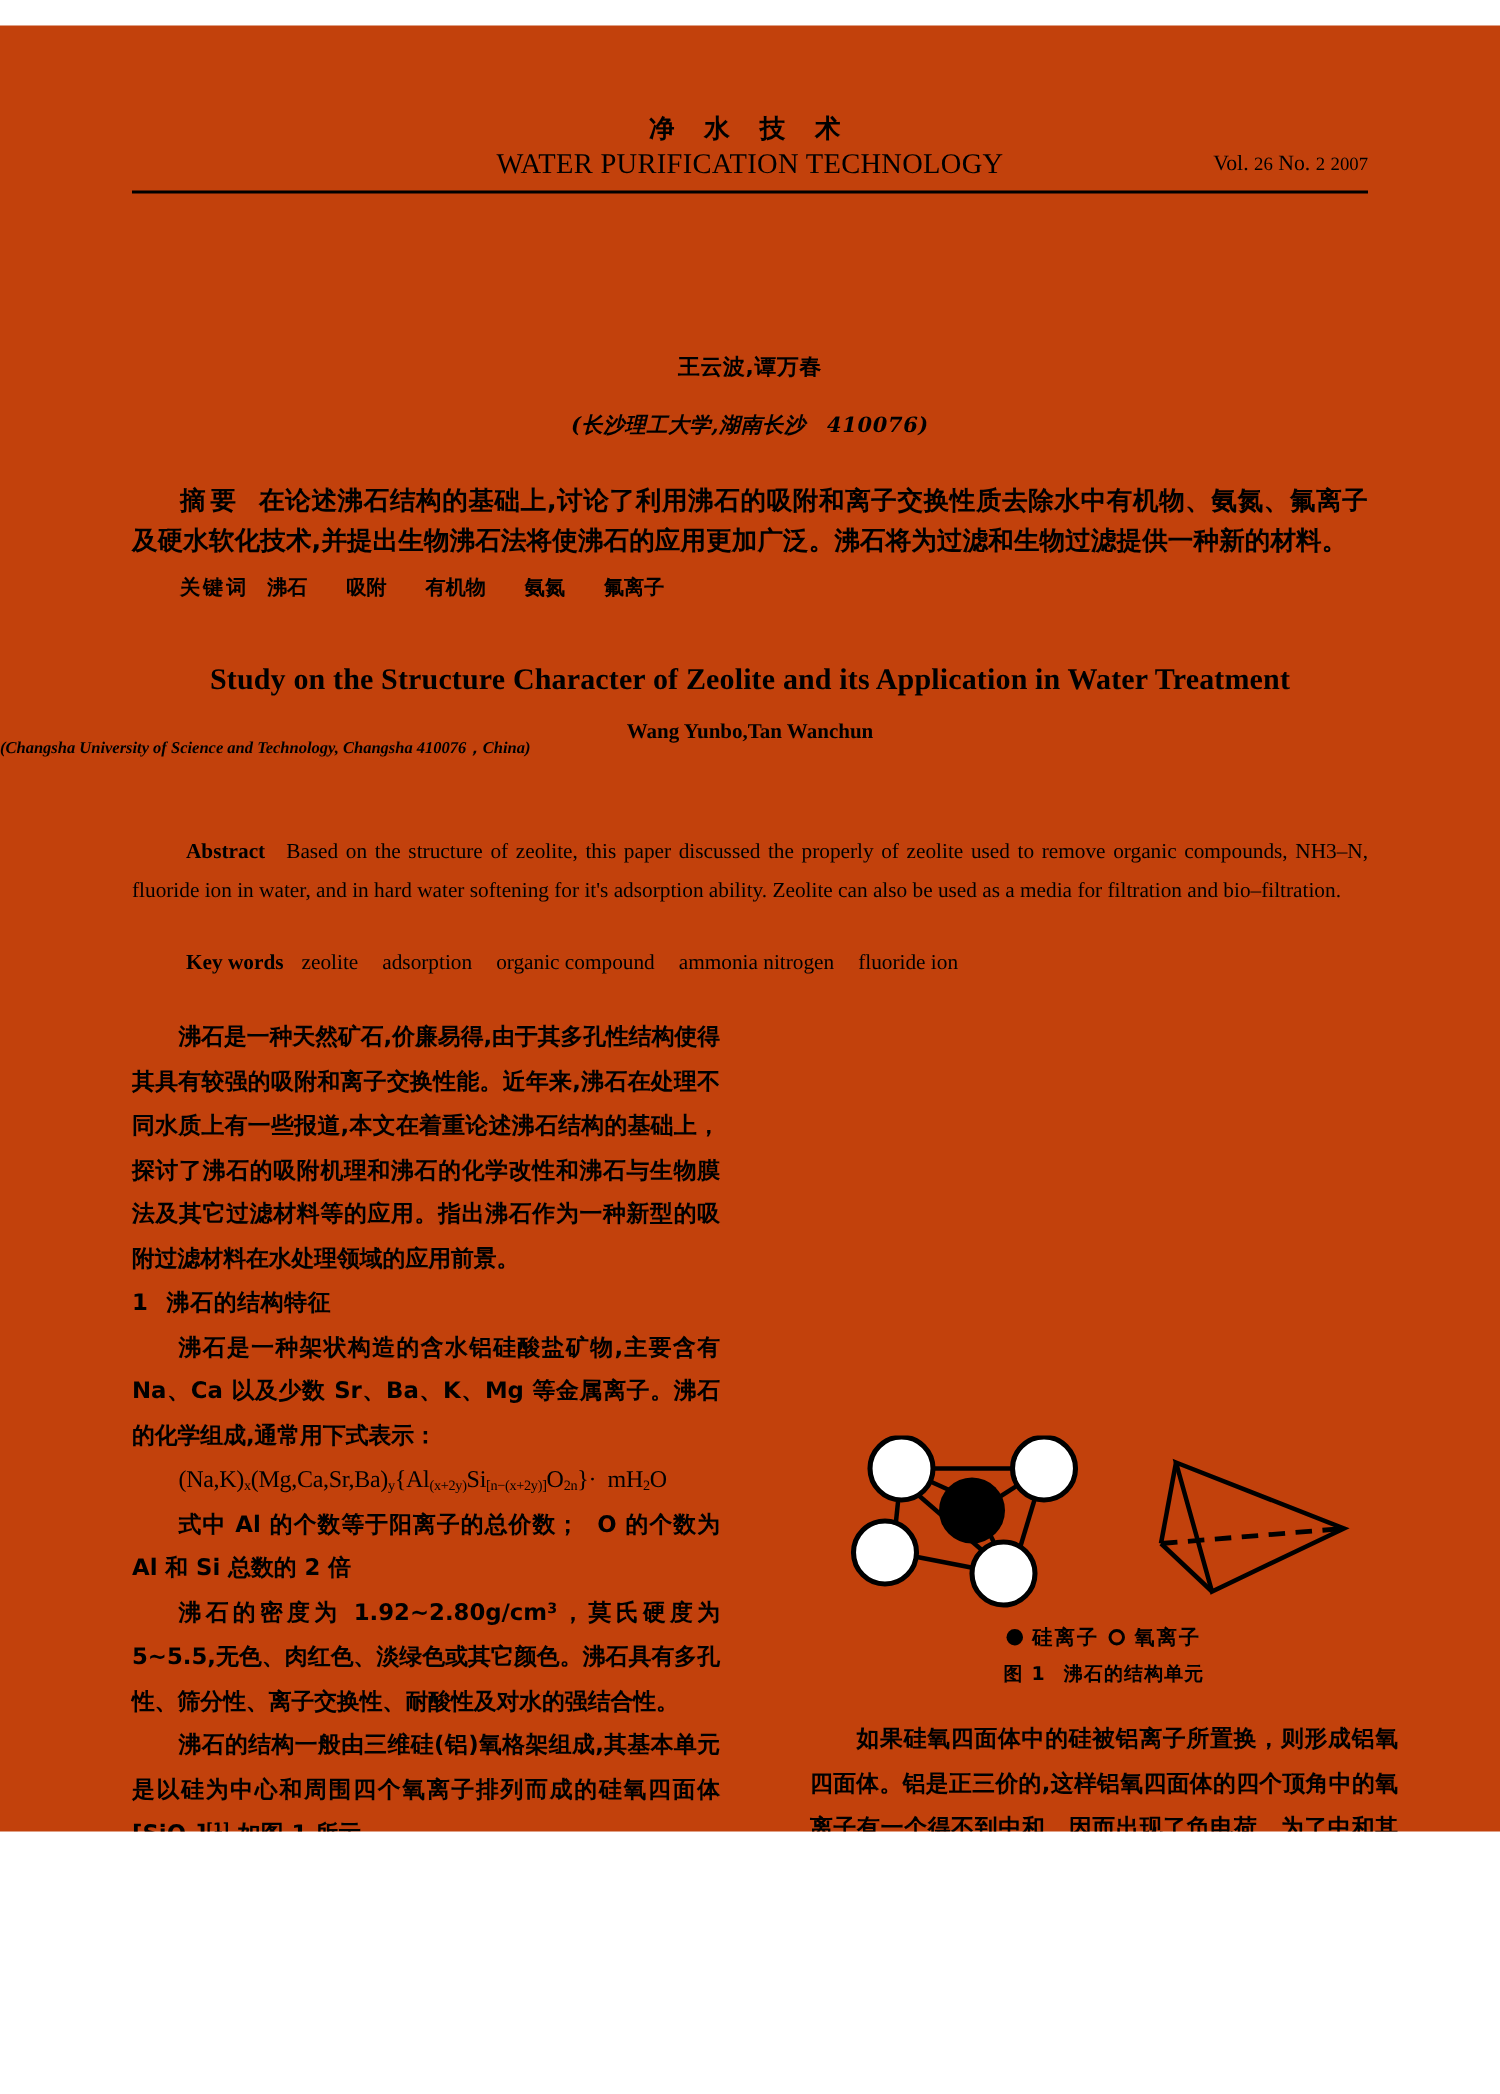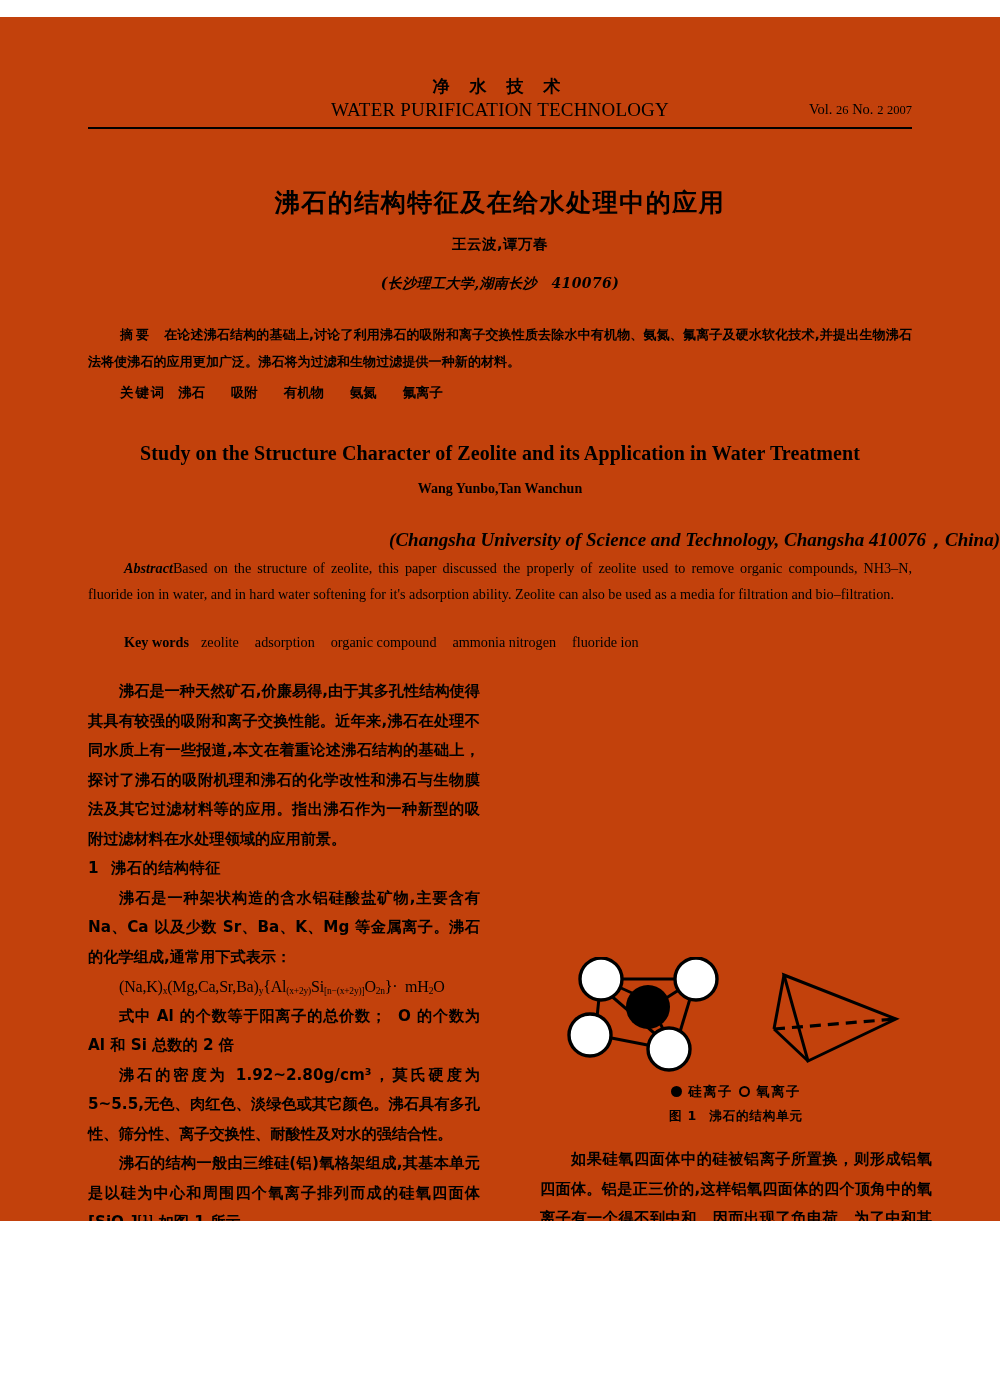--- a/index.html
+++ b/index.html
@@ -103,21 +103,21 @@
   }
 
   
   .abs-cn {
     position: absolute;
     left: 88px;
     top: 304px;
     width: 824px;
     font-family: "DejaVu Sans", "Liberation Sans", sans-serif;
     font-weight: bold;
-    font-size: 13px;
+    font-size: 17px;
     line-height: 27px;
     text-align: justify;
     letter-spacing: 0.1px;
   }
   .abs-cn .lead {
     letter-spacing: 3px;
     padding-left: 32px;
     padding-right: 12px;
   }
   .kw-cn {
@@ -158,42 +158,42 @@
     top: 464px;
     width: 1000px;
     text-align: center;
     font-family: "Liberation Serif", serif;
     font-weight: bold;
     font-size: 14px;
   }
   .affil-en {
     position: absolute;
     left: 0;
-    top: 510px;
-    width: 1000px;
-    text-align: right;
+    top: 474px;
+    width: 1000px;
+    text-align: left;
     font-family: "Liberation Serif", serif;
     font-style: italic;
     font-weight: bold;
-    font-size: 19px;
+    font-size: 11px;
   }
   .abs-en {
     position: absolute;
     left: 88px;
     top: 538px;
     width: 824px;
     font-family: "Liberation Serif", serif;
     font-size: 14.2px;
     line-height: 26px;
     text-align: justify;
   }
   .abs-en .lead {
     font-weight: bold;
     padding-left: 36px;
-    font-style: italic;
+    padding-right: 14px;
   }
   .kw-en {
     position: absolute;
     left: 88px;
     top: 612px;
     width: 824px;
     font-family: "Liberation Serif", serif;
     font-size: 14.2px;
     line-height: 26px;
     padding-left: 36px;
@@ -342,21 +342,20 @@
     <div class="issue">
       <span>Vol.</span>
       <span class="small">26</span>
       <span>No.</span>
       <span class="small">2</span>
       <span class="small">2007</span>
     </div>
   </div>
   <div class="rule-top"></div>
 
-  <h1 class="title-cn">沸石的结构特征及在给水处理中的应用</h1>
   <div class="authors-cn">王云波,谭万春</div>
   <div class="affil-cn">(长沙理工大学,湖南长沙　410076)</div>
 
   <div class="abs-cn">
     <span class="lead">摘要</span><span>在论述沸石结构的基础上,讨论了利用沸石的吸附和离子交换性质去除水中有机物、氨氮、氟离子及硬水软化技术,并提出生物沸石法将使沸石的应用更加广泛。沸石将为过滤和生物过滤提供一种新的材料。</span>
   </div>
 
   <div class="kw-cn">
     <span class="lead">关键词</span><span class="kw">沸石</span><span class="kw">吸附</span><span class="kw">有机物</span><span class="kw">氨氮</span><span class="kw">氟离子</span>
   </div>

